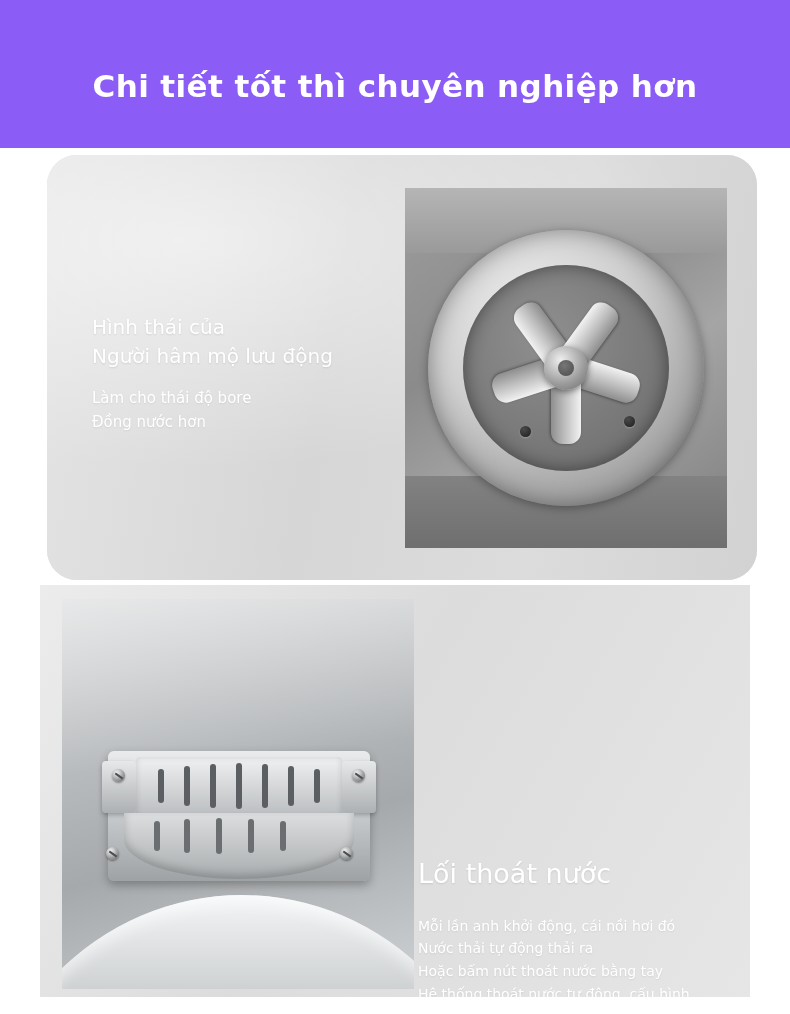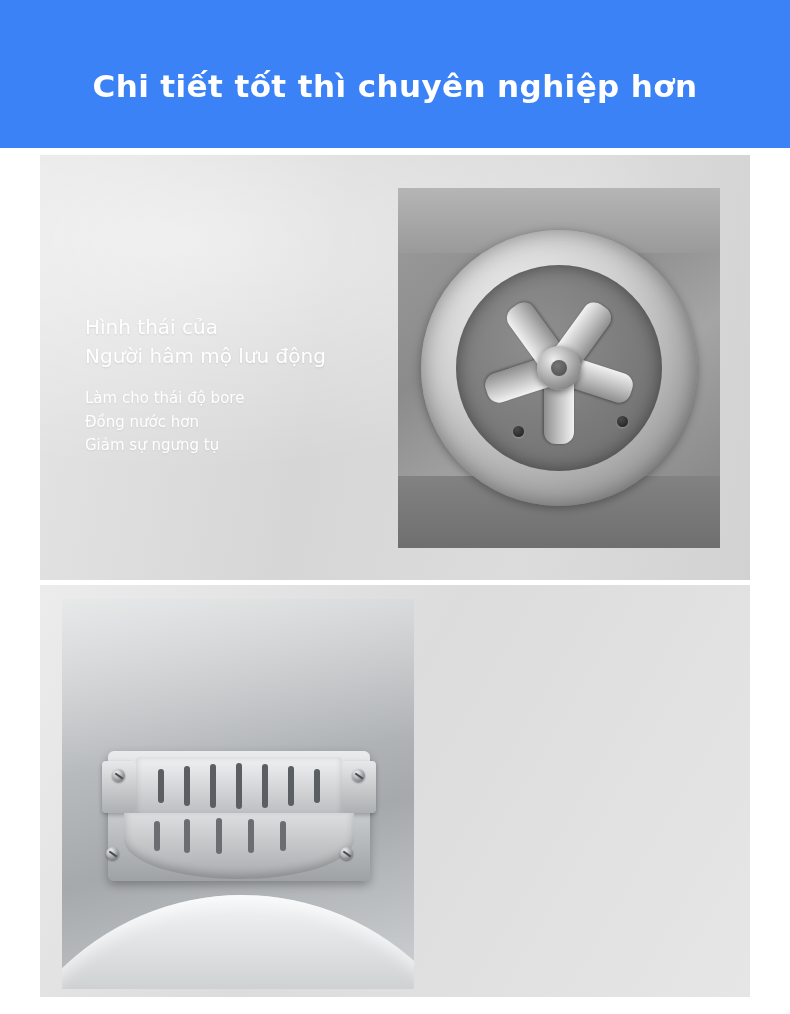--- a/index.html
+++ b/index.html
@@ -21,21 +21,21 @@
     background: #ffffff;
   }
 
   
   .banner {
     position: absolute;
     left: 0;
     top: 0;
     width: 790px;
     height: 188px;
-    background: #3b82f6;
+    background: #8b5cf6;
     display: flex;
     align-items: center;
     justify-content: center;
   }
   .banner-title {
     color: #ffffff;
     font-size: 31px;
     font-weight: 600;
     letter-spacing: 0.4px;
     line-height: 1.2;
@@ -49,26 +49,27 @@
     left: 0;
     top: 148px;
     width: 790px;
     height: 866px;
     background: #ffffff;
   }
 
   
   .panel-top {
     position: absolute;
-    left: 40px;
+    left: 47px;
     top: 7px;
     width: 710px;
     height: 425px;
     background: #dedede;
     overflow: hidden;
+    border-radius: 30px;
   }
   .panel-top .tex {
     position: absolute;
     inset: 0;
     background:
       radial-gradient(120% 90% at 20% 20%, rgba(255,255,255,0.55), rgba(255,255,255,0) 60%),
       linear-gradient(100deg, #e4e4e4 0%, #d6d6d6 40%, #dcdcdc 70%, #d2d2d2 100%);
   }
 
   .txt-block-1 {
@@ -327,21 +328,20 @@
       </div>
 
       <div class="txt-block-1">
         <div class="head">
           <div>Hình thái của</div>
           <div>Người hâm mộ lưu động</div>
         </div>
         <div class="sub">
           <div>Làm cho thái độ bore</div>
           <div>Đồng nước hơn</div>
-          <div>Giảm sự ngưng tụ</div>
         </div>
       </div>
     </div>
 
     <div class="panel-bottom">
       <div class="tex"></div>
 
       <div class="photo-drain">
         <div class="drain-sheen"></div>
         <div class="drain-curve"></div>
@@ -370,16 +370,28 @@
             <div class="slot" style="left:92px; top:5px; height:36px; background:#6b6e70;"></div>
             <div class="slot" style="left:124px; top:6px; height:34px; background:#6b6e70;"></div>
             <div class="slot" style="left:156px; top:8px; height:30px; background:#6b6e70;"></div>
           </div>
 
           <div class="bolt" style="left:-2px; top:96px;"></div>
           <div class="bolt" style="left:232px; top:96px;"></div>
         </div>
       </div>
 
+      <div class="txt-block-2">
+        <div class="head">
+          <div>Lối thoát nước</div>
+        </div>
+        <div class="sub">
+          <div>Mỗi lần anh khởi động, cái nồi hơi đó</div>
+          <div>Nước thải tự động thải ra</div>
+          <div>Hoặc bấm nút thoát nước bằng tay</div>
+          <div>Hệ thống thoát nước tự động, cấu hình</div>
+
+        </div>
+      </div>
     </div>
 
   </div>
 </div>
 
 </body></html>

